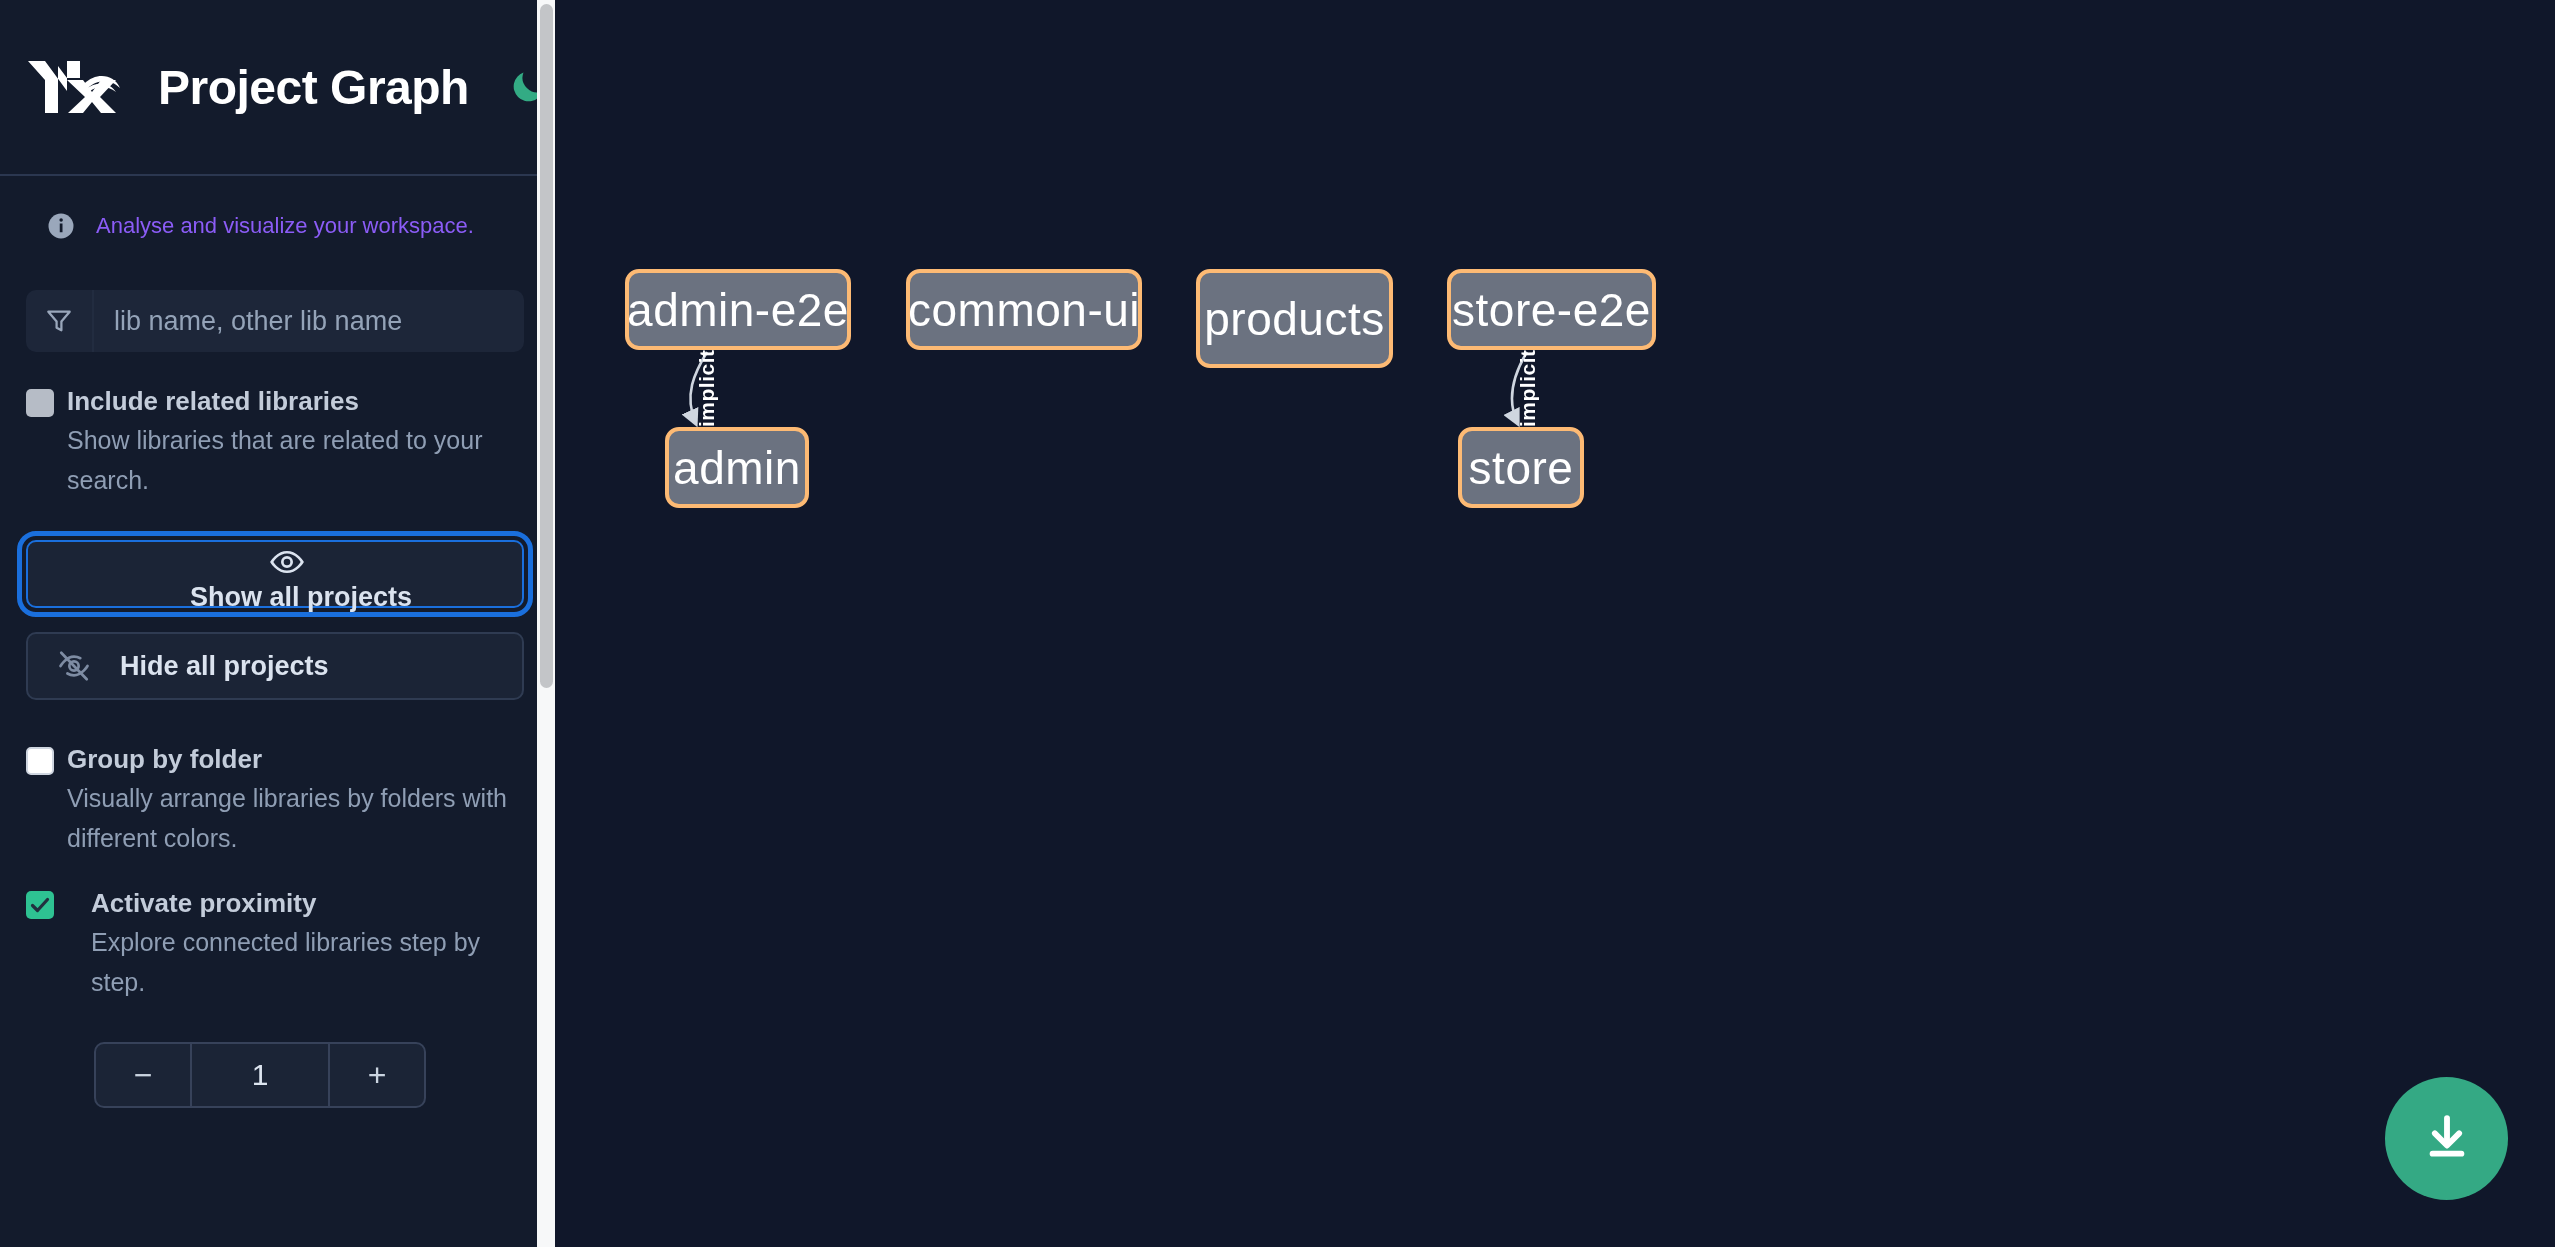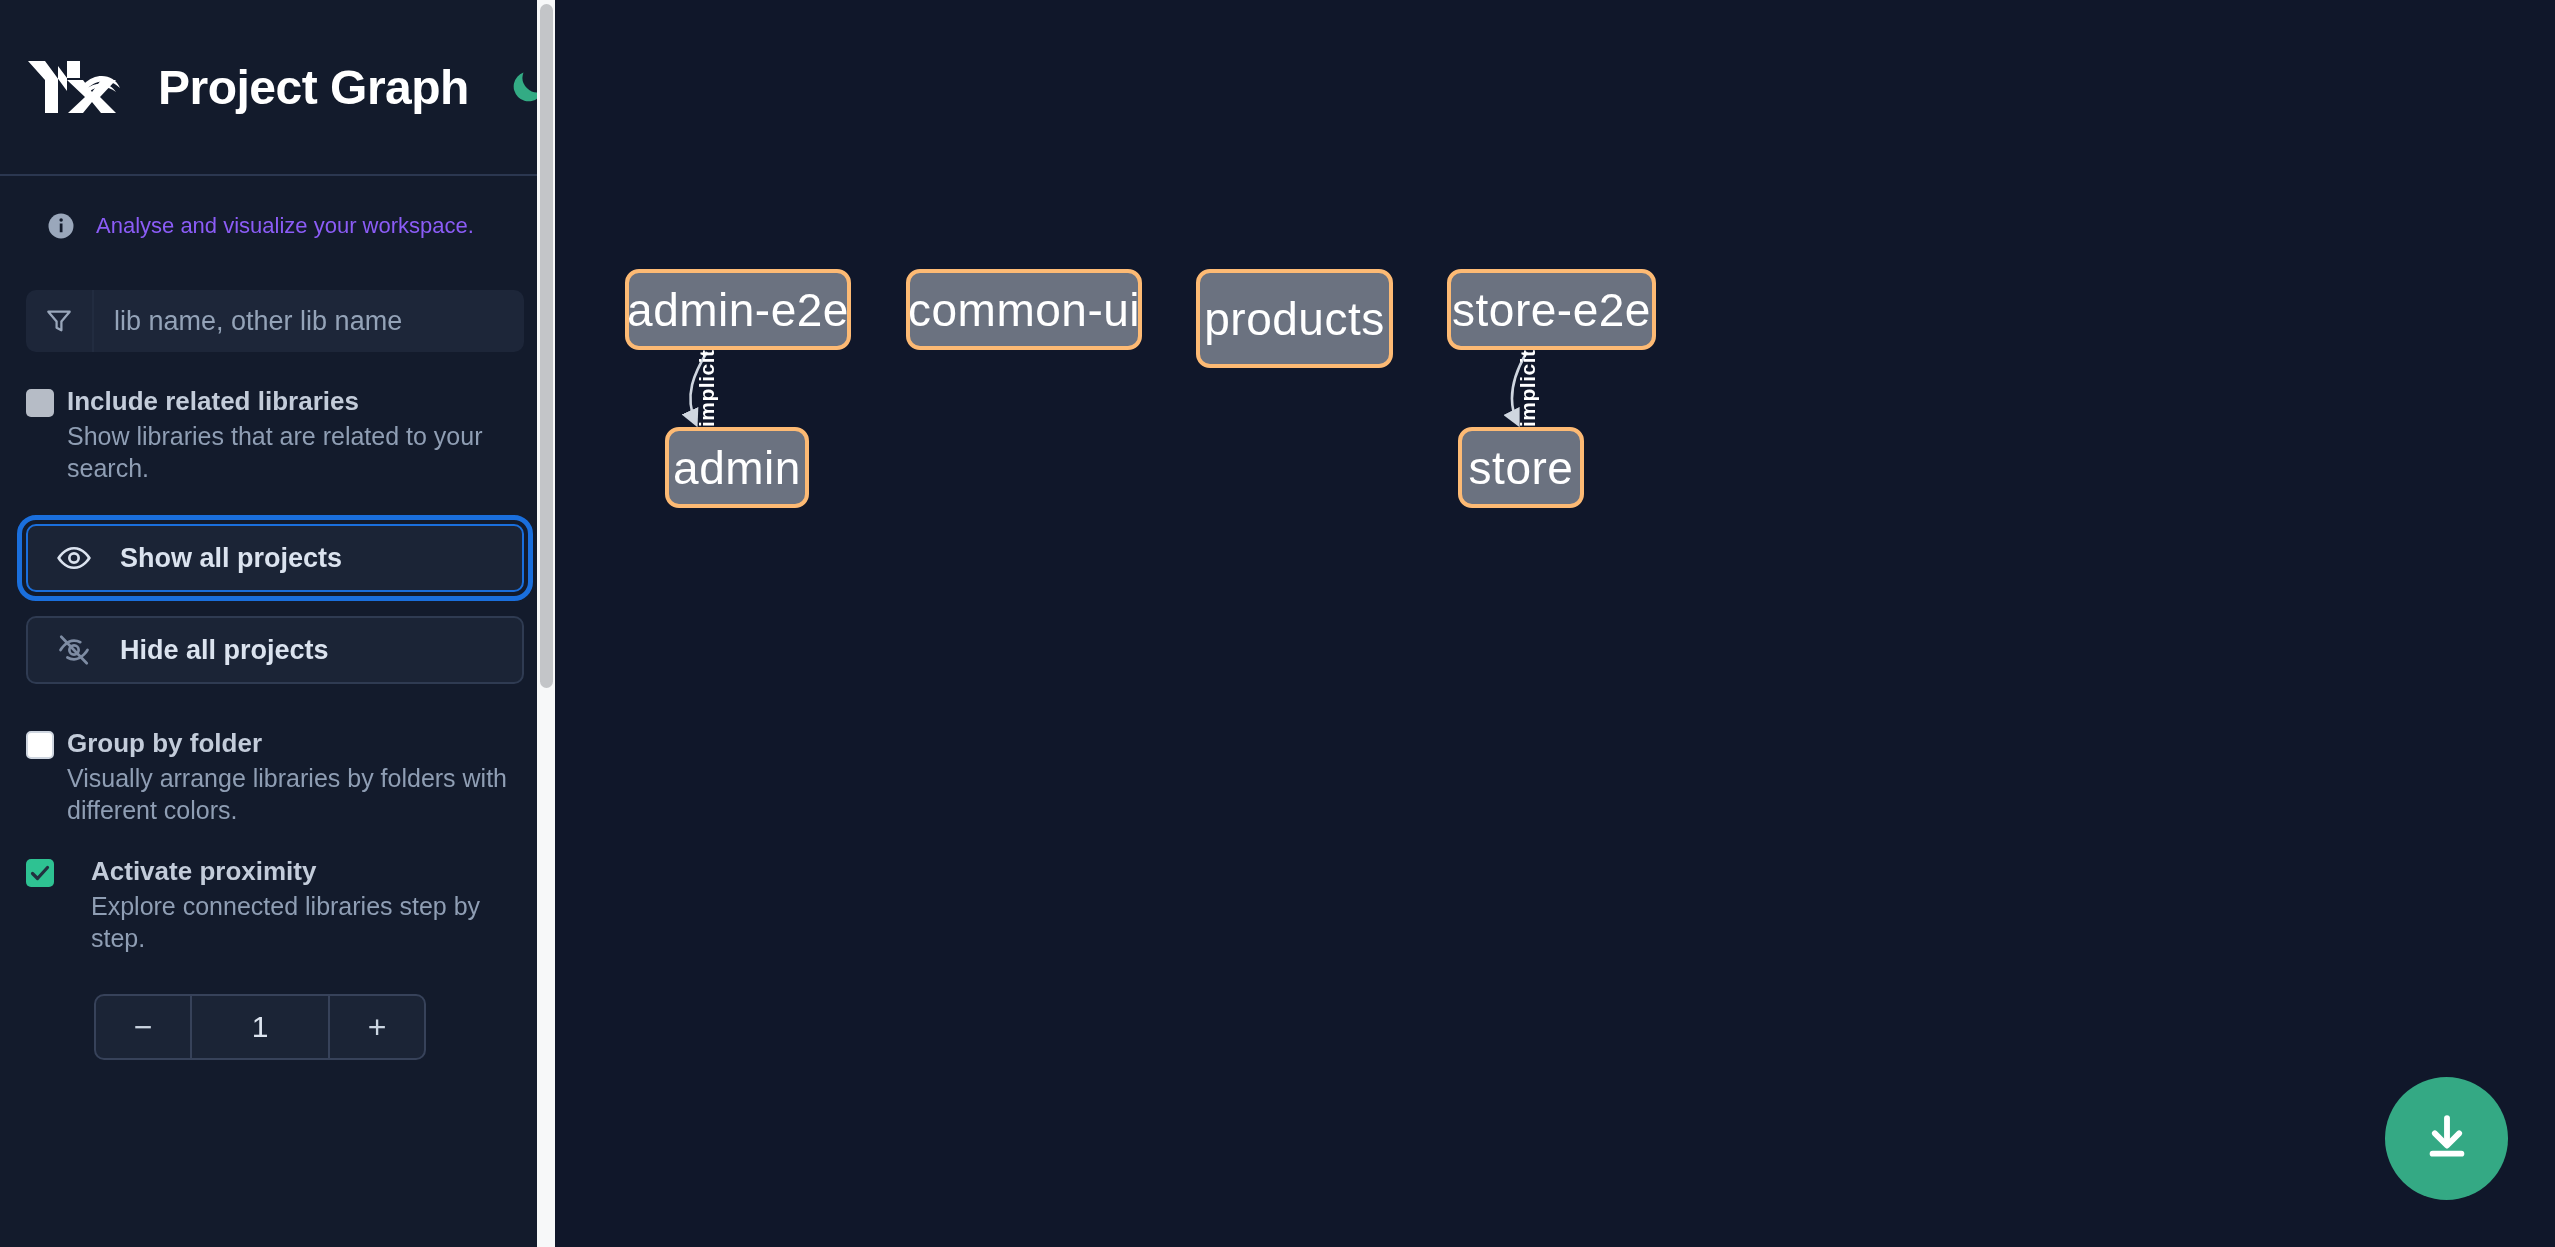--- a/index.html
+++ b/index.html
@@ -84,40 +84,41 @@
   .cb.empty { background:#ffffff; border:2px solid #cfd6e0; }
   .cb.checked { background:#2ec292; }
   .cb.checked svg { position:absolute; left:3px; top:3px; }
   .cb-text { margin-left:13px; }
   .cb-title {
     font-size:26px; font-weight:700; color:#c3ccda;
     line-height:34px;
   }
   .cb-desc {
     font-size:25px; color:#8f9eb4;
-    line-height:32px; margin-top:2px; max-width:440px;
+    line-height:40px; margin-top:2px; max-width:440px;
   }
 
   
   .btn-group { margin-top:40px; }
   .big-btn {
     width:498px; height:68px;
     background:#1b2436;
     border:2px solid #2f3b52;
     border-radius:10px;
     display:flex; align-items:center;
     padding-left:28px;
     cursor:pointer;
     position:relative;
   }
   .big-btn + .big-btn { margin-top:24px;text-align:center; }
   .big-btn.focused {
     outline:5px solid #1a6fdd;
     outline-offset:4px;
     border-color:#1a6fdd;
+    flex-direction:column;
   }
   .big-btn .bi { width:40px; height:40px; flex:0 0 40px; display:flex; align-items:center; }
   .big-btn .bl {
     margin-left:24px; font-size:27px; font-weight:700; color:#dbe3ef;
   }
 
   
   .stepper {
     margin-top:40px; margin-left:68px;
     width:332px; height:66px;

